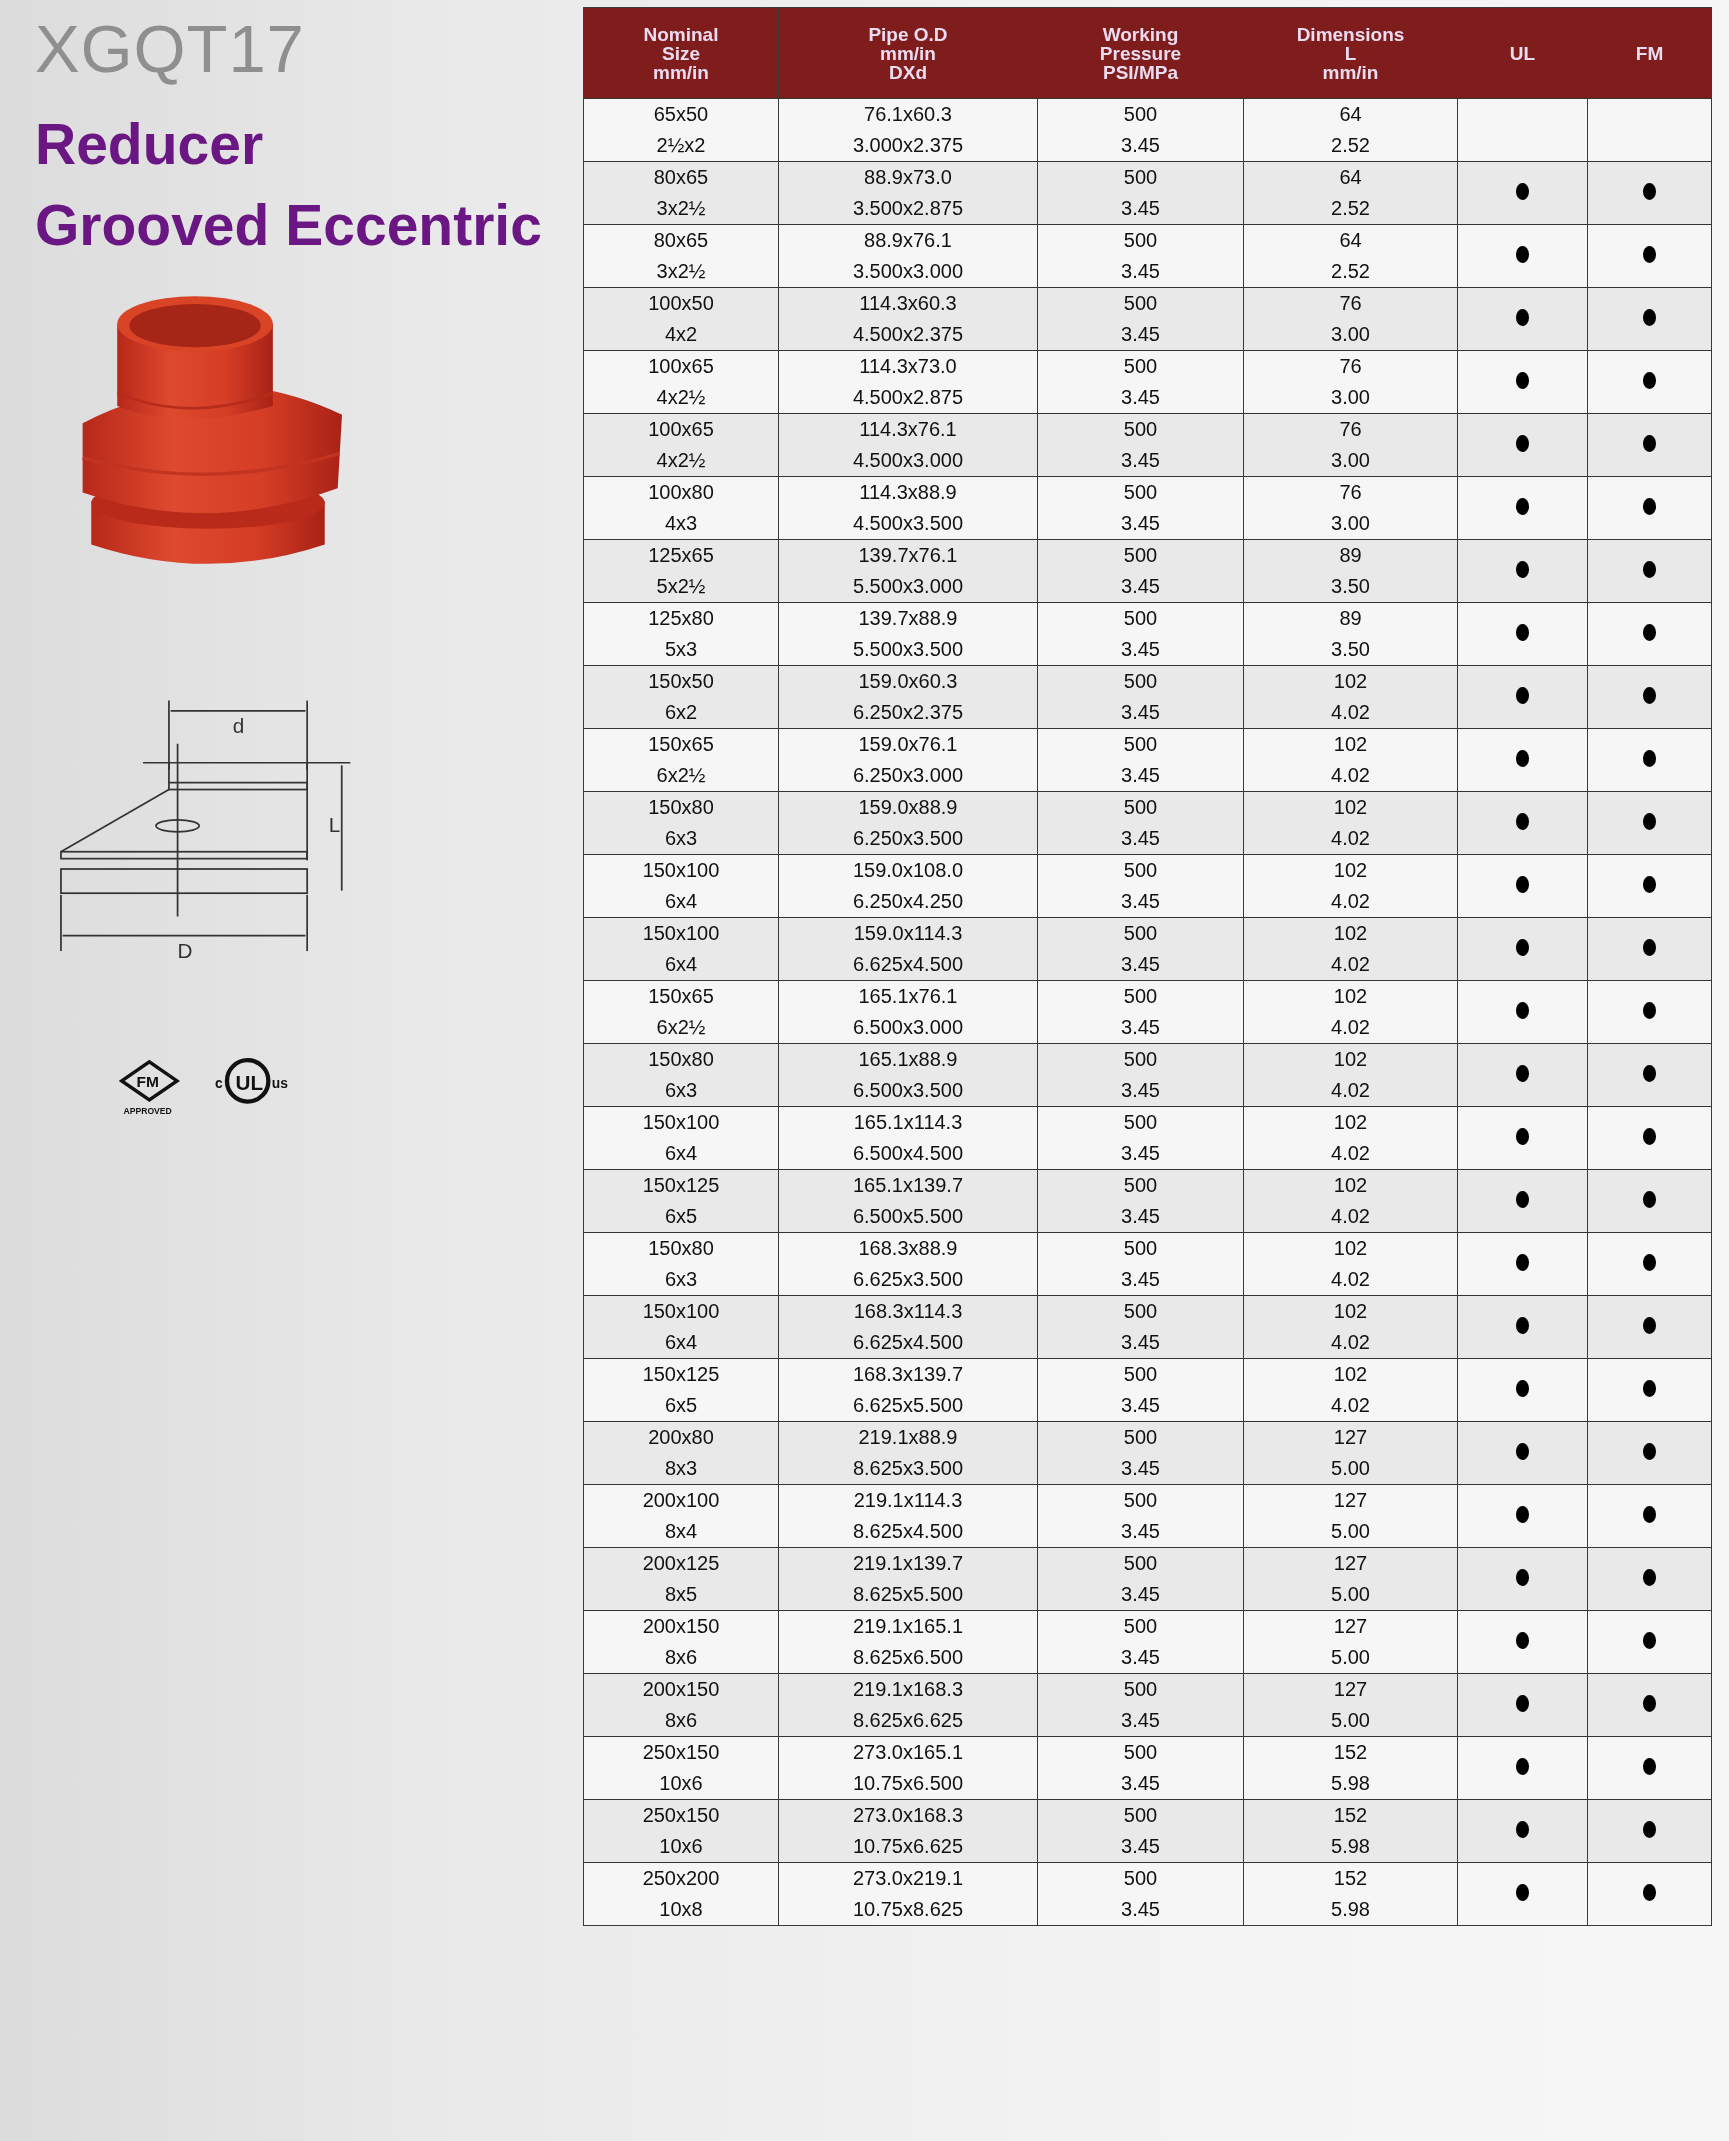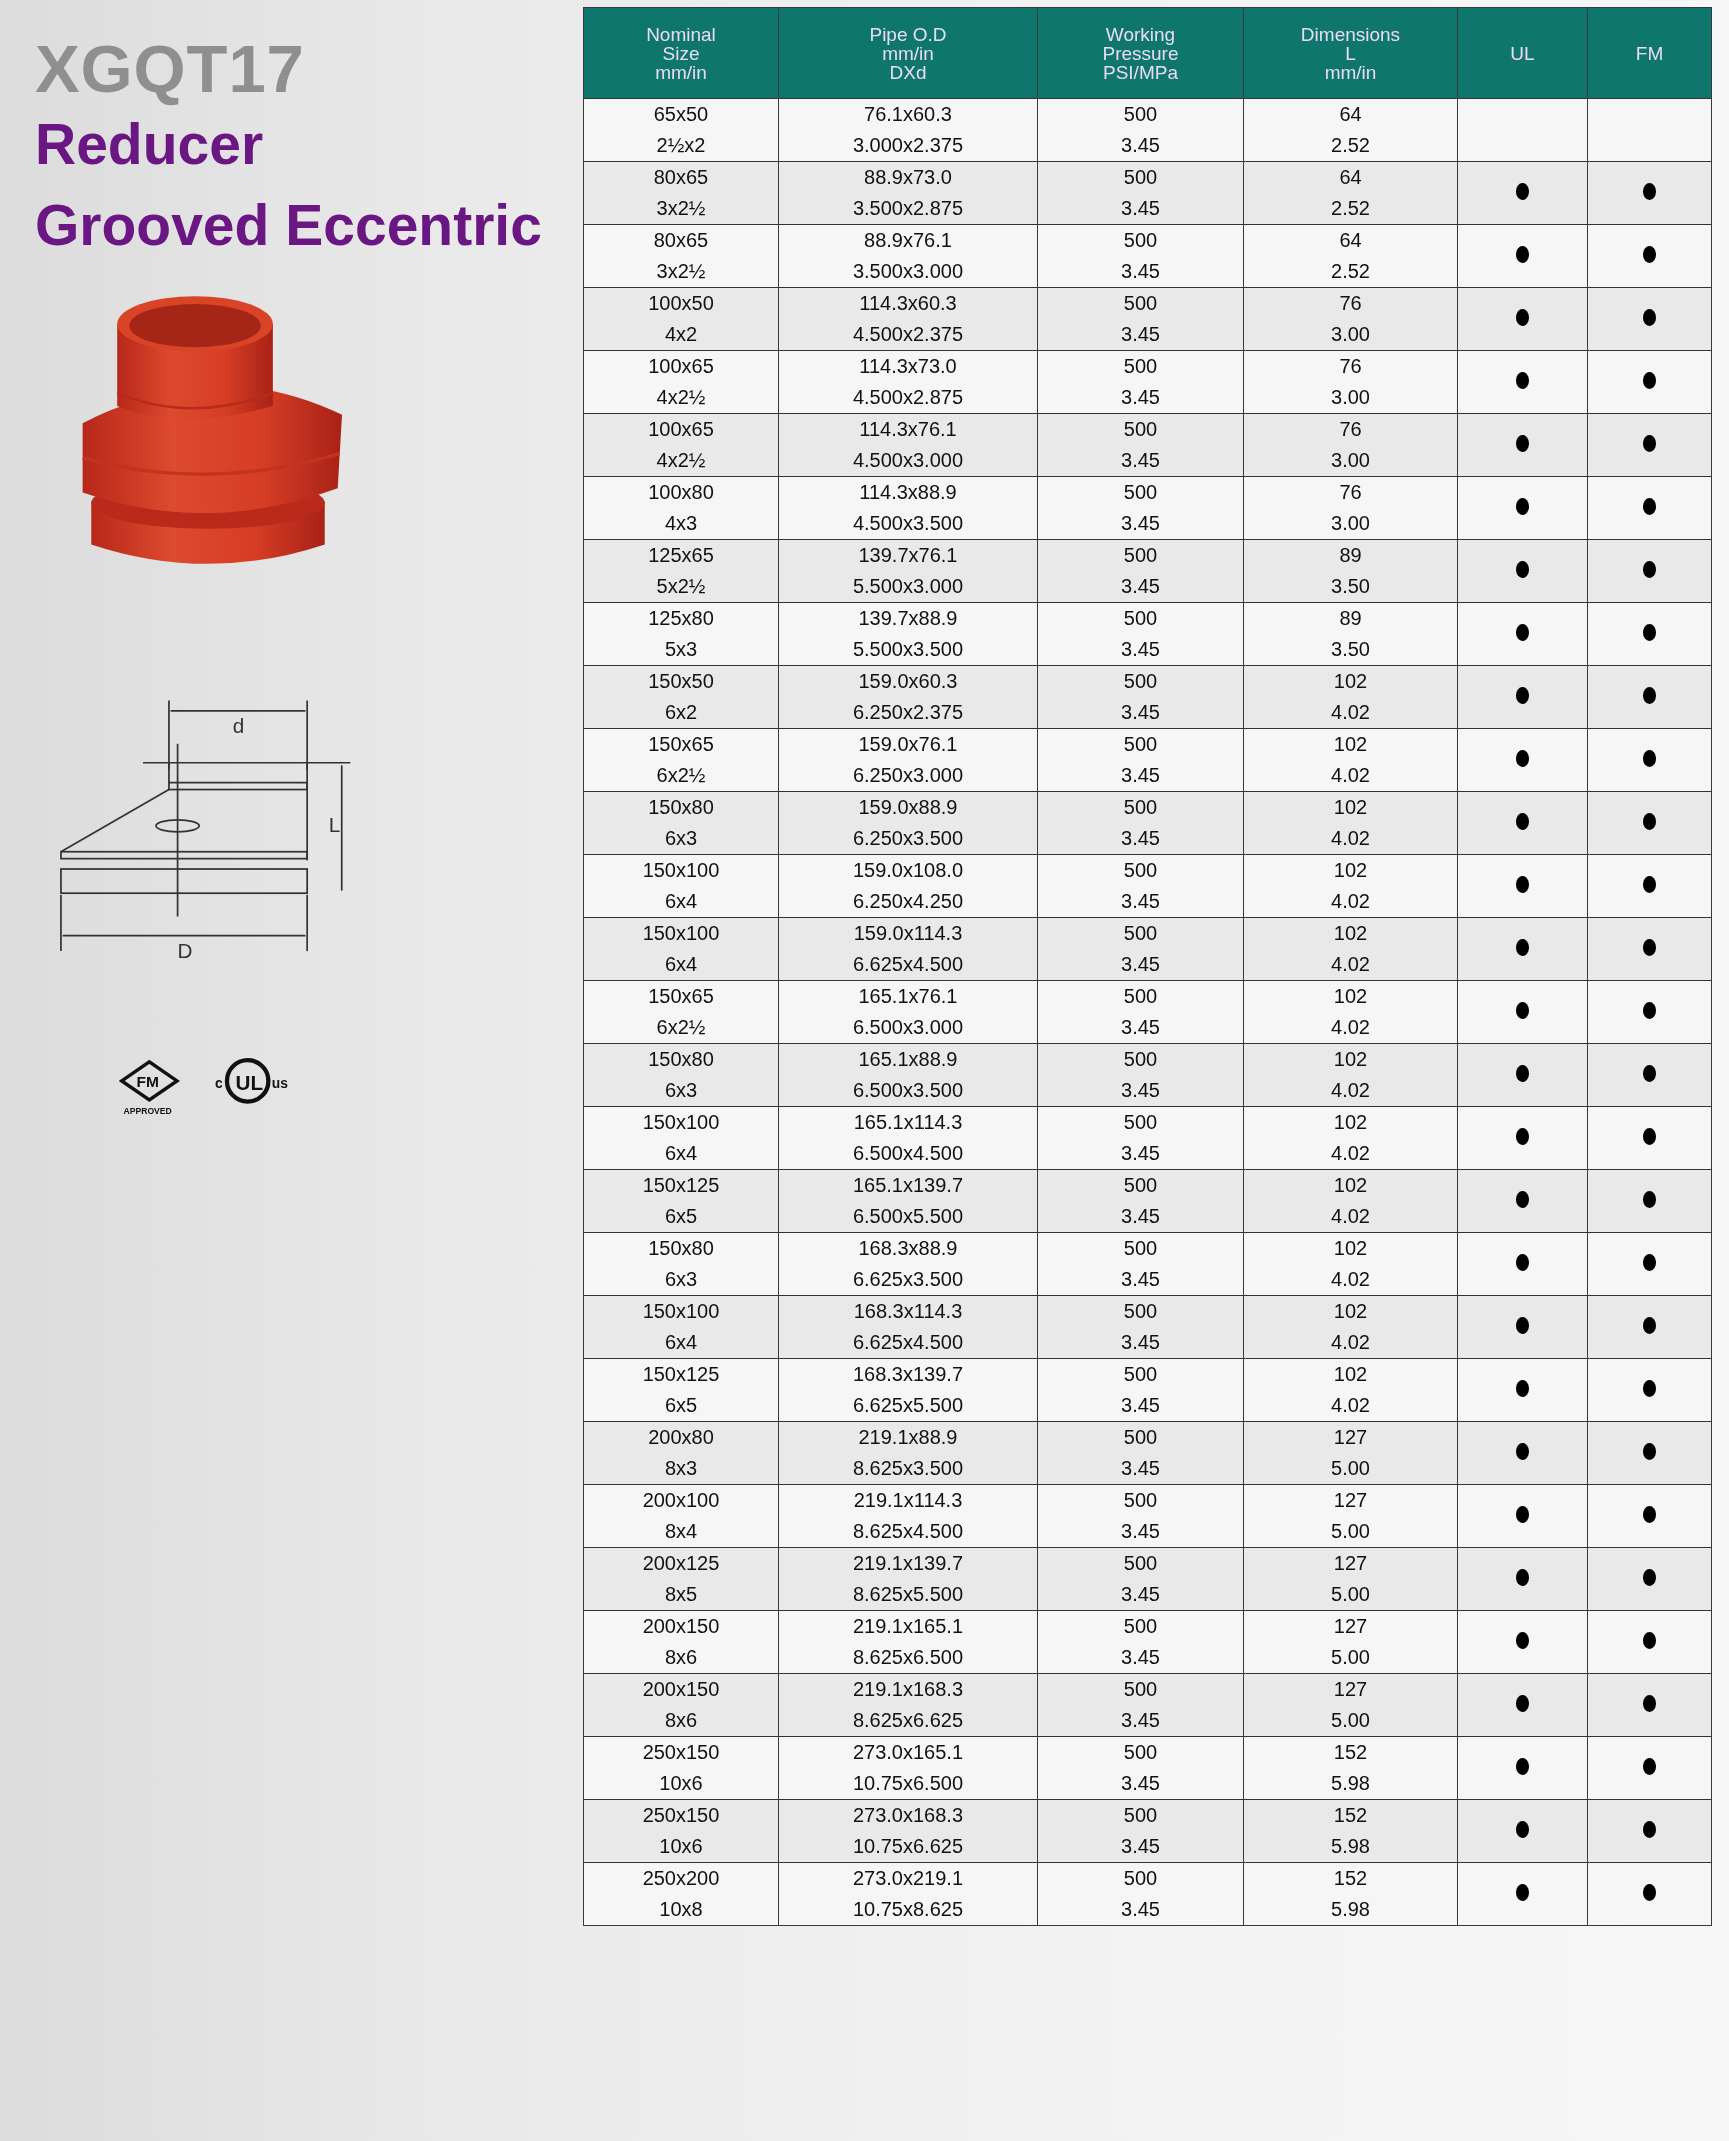--- a/index.html
+++ b/index.html
@@ -3,39 +3,39 @@
 <meta charset="utf-8">
 <style>
   html, body { margin: 0; padding: 0; }
   body {
     width: 1729px; height: 2141px; position: relative; overflow: hidden;
     background: linear-gradient(90deg, #dcdcdc 0%, #e9e9ea 25%, #f2f2f2 60%, #f7f7f7 100%);
     font-family: "Liberation Sans", sans-serif;
   }
   .code {
     position: absolute; left: 35px; top: 10.4px;
-    font-size: 67px; font-weight: bold; color: #8f8f8f; letter-spacing: 0.9px; margin-top: 20px;
+    font-size: 67px; font-weight: normal; color: #8f8f8f; letter-spacing: 0.9px;
   }
   .title {
     position: absolute; left: 35px; top: 104px; width: 536px;
     font-size: 57px; font-weight: bold; color: #6a1784; line-height: 81px;
   }
   .photo { position: absolute; left: 61px; top: 285px; width: 294px; height: 294px; }
   .drawing { position: absolute; left: 48px; top: 683px; width: 311px; height: 277px; }
   .logos { position: absolute; left: 104px; top: 1055px; width: 208px; height: 69px; }
 
   table.spec {
     position: absolute; left: 583px; top: 7px;
     border-collapse: collapse; table-layout: fixed;
     width: 1128px;
     border: 1.7px solid #3a3a3a;
   }
   table.spec th {
-    background: #0f766e; color: #eadcf0;
-    font-weight: normal; font-size: 19px; line-height: 19px;
+    background: #7f1d1d; color: #eadcf0;
+    font-weight: bold; font-size: 19px; line-height: 19px;
     height: 90px; padding: 0; text-align: center; vertical-align: middle;
     border-left: 1.7px solid #3a3a3a;
   }
   table.spec th .hl { display: block; }
   table.spec td {
     text-align: center; vertical-align: middle; padding: 0;
     border-left: 1.7px solid #3a3a3a;
     font-size: 20px; color: #111; height: 62px;
   }
   table.spec tr.row { border-top: 1.7px solid #333; }

